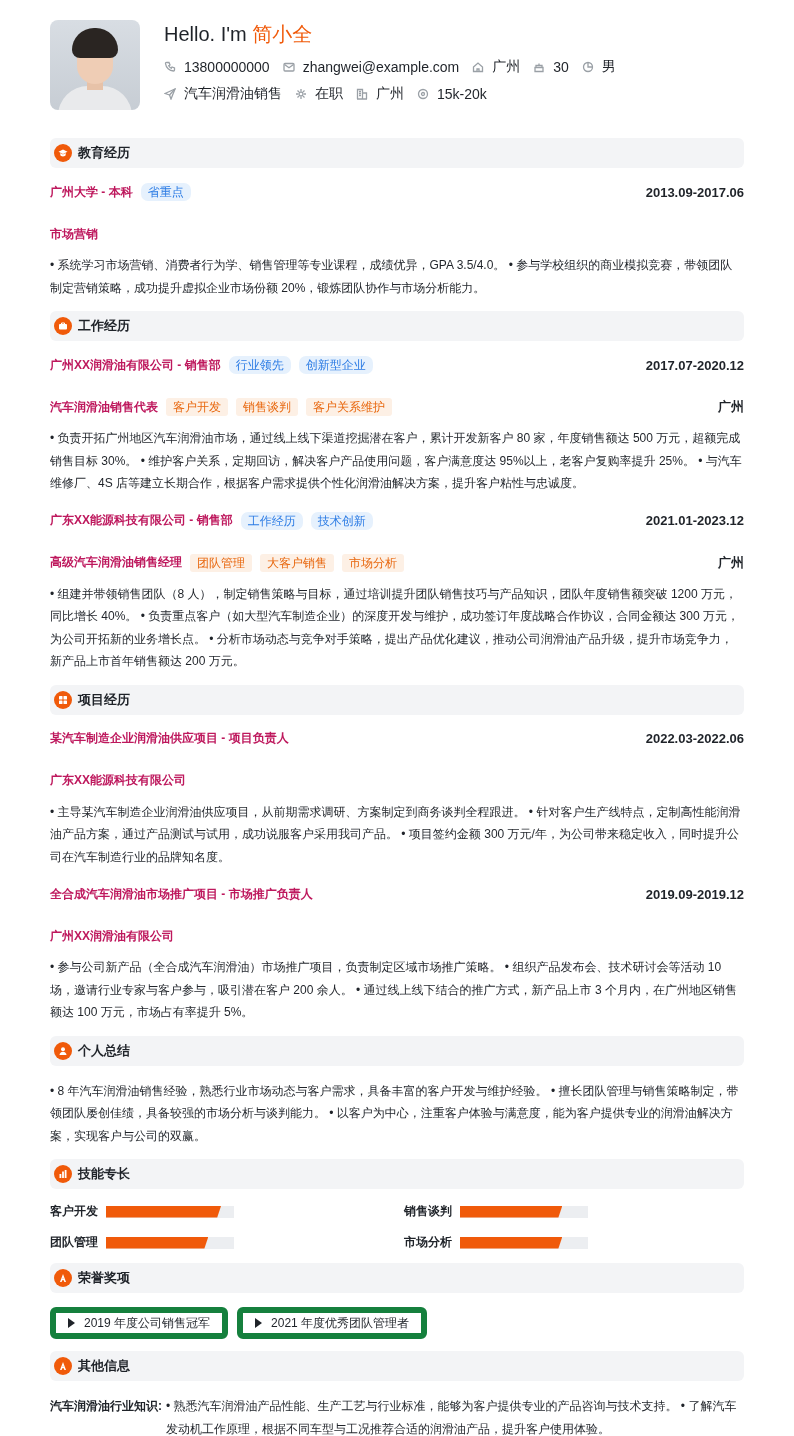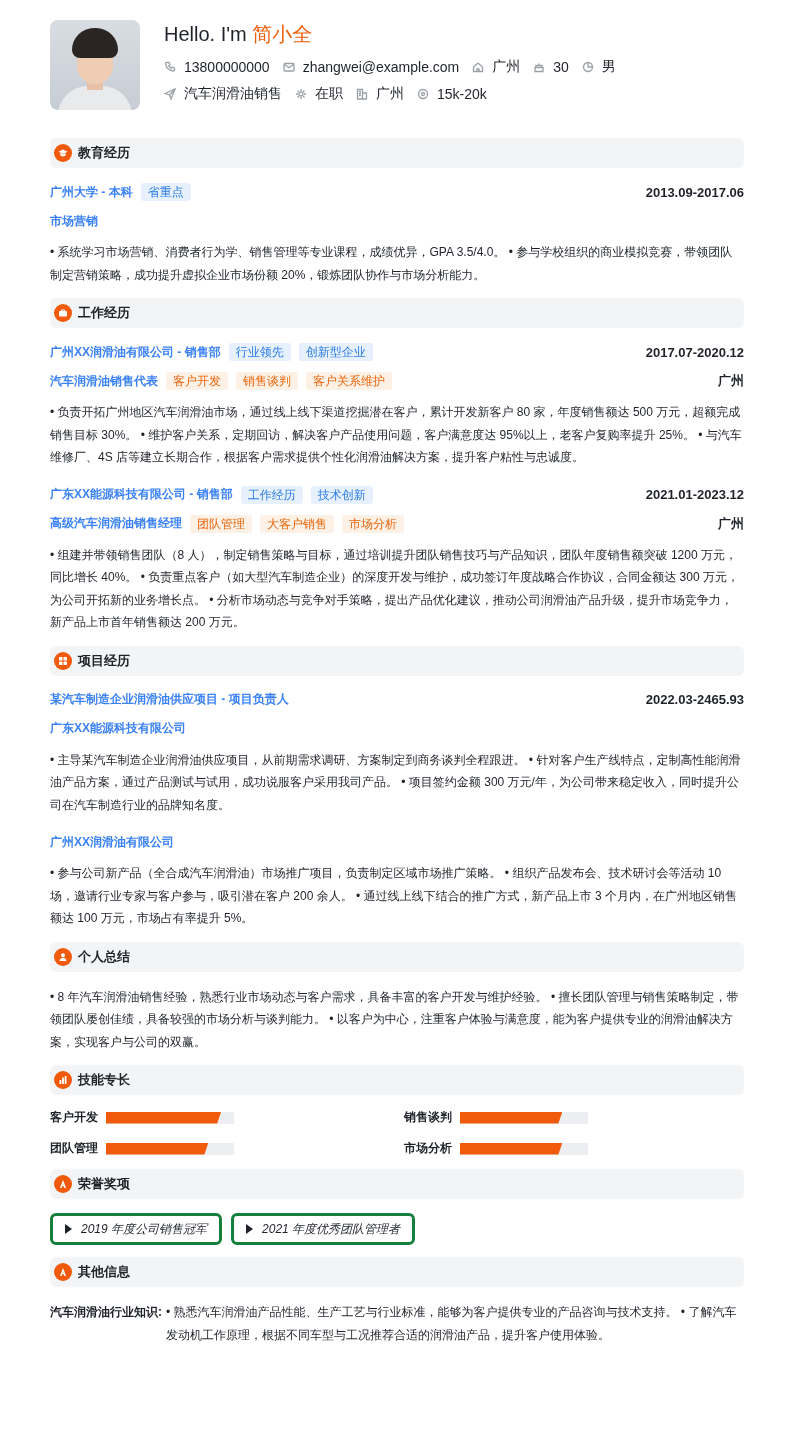--- a/index.html
+++ b/index.html
@@ -24,38 +24,38 @@
 
   
   .sec-head { height: 30px; background: #f3f4f6; border-radius: 6px; display: flex; align-items: center; padding-left: 4px; margin-top: 8px; }
   .sec-icon { width: 18px; height: 18px; border-radius: 50%; background: #f05a0a; display: flex; align-items: center; justify-content: center; }
   .sec-icon svg { width: 10px; height: 10px; fill: #fff; }
   .sec-title { margin-left: 6px; font-size: 13px; font-weight: bold; color: #1f2329; }
 
   .entry { margin-top: 14px; }
   .row { display: flex; align-items: center; justify-content: space-between; min-height: 20px; }
   .row .left { display: flex; align-items: center; }
-  .strong { font-weight: bold; font-size: 12px; color: #3b82f6; }
+  .strong { font-weight: bold; font-size: 12px; color: #be185d; }
   .date { font-weight: bold; font-size: 13px; color: #1f2329; }
   .tag { display: inline-block; font-size: 12px; padding: 0 7px; height: 18px; line-height: 18px; border-radius: 3px; margin-left: 8px; }
-  .tag.blue { background: #e6f1fd; color: #2b7be4; }
+  .tag.blue { background: #e6f1fd; color: #2b7be4; border-radius: 7px; }
   .tag.orange { background: #fdf0e5; color: #e8670e; }
-  .sub-row { margin-top: 9px; align-items: center; }
+  .sub-row { margin-top: 22px; align-items: center; }
   .desc { margin-top: 10px; font-size: 12px; line-height: 22.5px; color: #1f2329; }
 
   
   .skills { display: grid; grid-template-columns: 354px 340px; row-gap: 14px; margin-top: 14px; margin-bottom: 10px; }
   .skill { display: flex; align-items: center; }
   .skill-name { width: 56px; font-weight: bold; font-size: 12px; }
   .bar { width: 128px; height: 12px; background: #eceef1; position: relative; }
   .bar .fill { position: absolute; left: 0; top: 0; height: 12px; background: #f05a0a; clip-path: polygon(0 0, 100% 0, calc(100% - 4px) 100%, 0 100%); }
 
   
   .honors { display: flex; margin-top: 14px; margin-bottom: 10px; }
-  .honor { display: flex; align-items: center; height: 32px; border: 3px solid #15803d; border-radius: 6px; padding: 0 12px; margin-right: 9px; font-size: 12px; font-style: italic; }
+  .honor { display: flex; align-items: center; height: 32px; border: 6px solid #15803d; border-radius: 6px; padding: 0 12px; margin-right: 9px; font-size: 12px; }
   .honor .tri { width: 0; height: 0; border-top: 5px solid transparent; border-bottom: 5px solid transparent; border-left: 7px solid #1f2329; margin-right: 9px; }
 
   .other { display: flex; margin-top: 14px; line-height: 22.5px; }
   .other .label { font-weight: bold; white-space: nowrap; }
   .other .val { margin-left: 4px; }
 </style>
 </head>
 <body>
 
 <div class="page">
@@ -218,28 +218,32 @@
           <rect x="5.5" y="1" width="3.5" height="3.5" rx=".6"></rect>
           <rect x="1" y="5.5" width="3.5" height="3.5" rx=".6"></rect>
           <rect x="5.5" y="5.5" width="3.5" height="3.5" rx=".6"></rect>
         </svg>
       </div>
     <span class="sec-title">项目经历</span>
   </div>
   <div class="entry">
     <div class="row">
       <span class="strong">某汽车制造企业润滑油供应项目 - 项目负责人</span>
-      <span class="date">2022.03-2465.93</span>
+      <span class="date">2022.03-2022.06</span>
     </div>
     <div class="row sub-row">
         <span class="strong">广东XX能源科技有限公司</span>
       </div>
     <div class="desc">• 主导某汽车制造企业润滑油供应项目，从前期需求调研、方案制定到商务谈判全程跟进。 • 针对客户生产线特点，定制高性能润滑油产品方案，通过产品测试与试用，成功说服客户采用我司产品。 • 项目签约金额 300 万元/年，为公司带来稳定收入，同时提升公司在汽车制造行业的品牌知名度。</div>
   </div>
   <div class="entry" style="margin-top:16px;">
+    <div class="row">
+      <span class="strong">全合成汽车润滑油市场推广项目 - 市场推广负责人</span>
+      <span class="date">2019.09-2019.12</span>
+    </div>
     <div class="row sub-row">
         <span class="strong">广州XX润滑油有限公司</span>
       </div>
     <div class="desc">• 参与公司新产品（全合成汽车润滑油）市场推广项目，负责制定区域市场推广策略。 • 组织产品发布会、技术研讨会等活动 10 场，邀请行业专家与客户参与，吸引潜在客户 200 余人。 • 通过线上线下结合的推广方式，新产品上市 3 个月内，在广州地区销售额达 100 万元，市场占有率提升 5%。</div>
   </div>
 
   <div class="sec-head" style="margin-top:12px;">
     <div class="sec-icon">
         <svg viewBox="0 0 10 10">
           <circle cx="5" cy="3.3" r="2"></circle>

